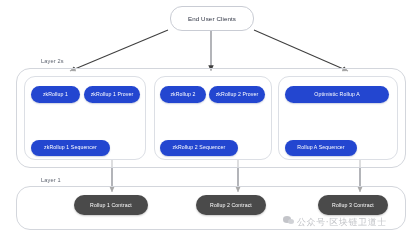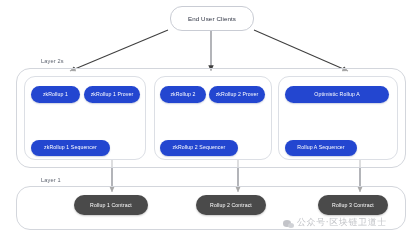--- a/index.html
+++ b/index.html
@@ -107,21 +107,21 @@
     box-shadow:0 1px 2px rgba(0,0,0,.22);
   }
   #contract-0{left:74px; width:74px;}
   #contract-1{left:196px;width:70px;}
   #contract-2{left:318px;width:70px;}
 
   
   .watermark{
     position:absolute;
     left:283px;top:216px;
-    display:flex;align-items:flex-end;gap:3px;
+    display:flex;align-items:flex-start;gap:3px;
     opacity:.52;
     pointer-events:none;
   }
   .wm-icon{
     width:11px;height:9px;
     position:relative;
     flex:0 0 auto;
   }
   .wm-icon::before,.wm-icon::after{
     content:"";position:absolute;border-radius:50%;

